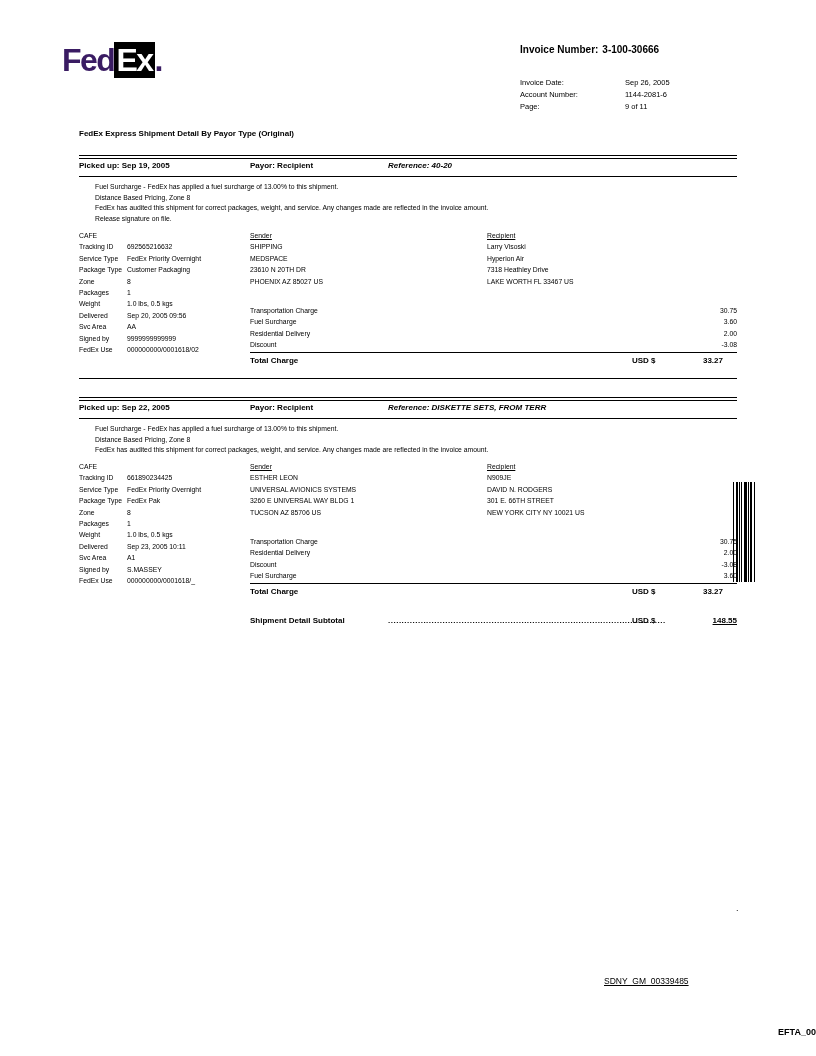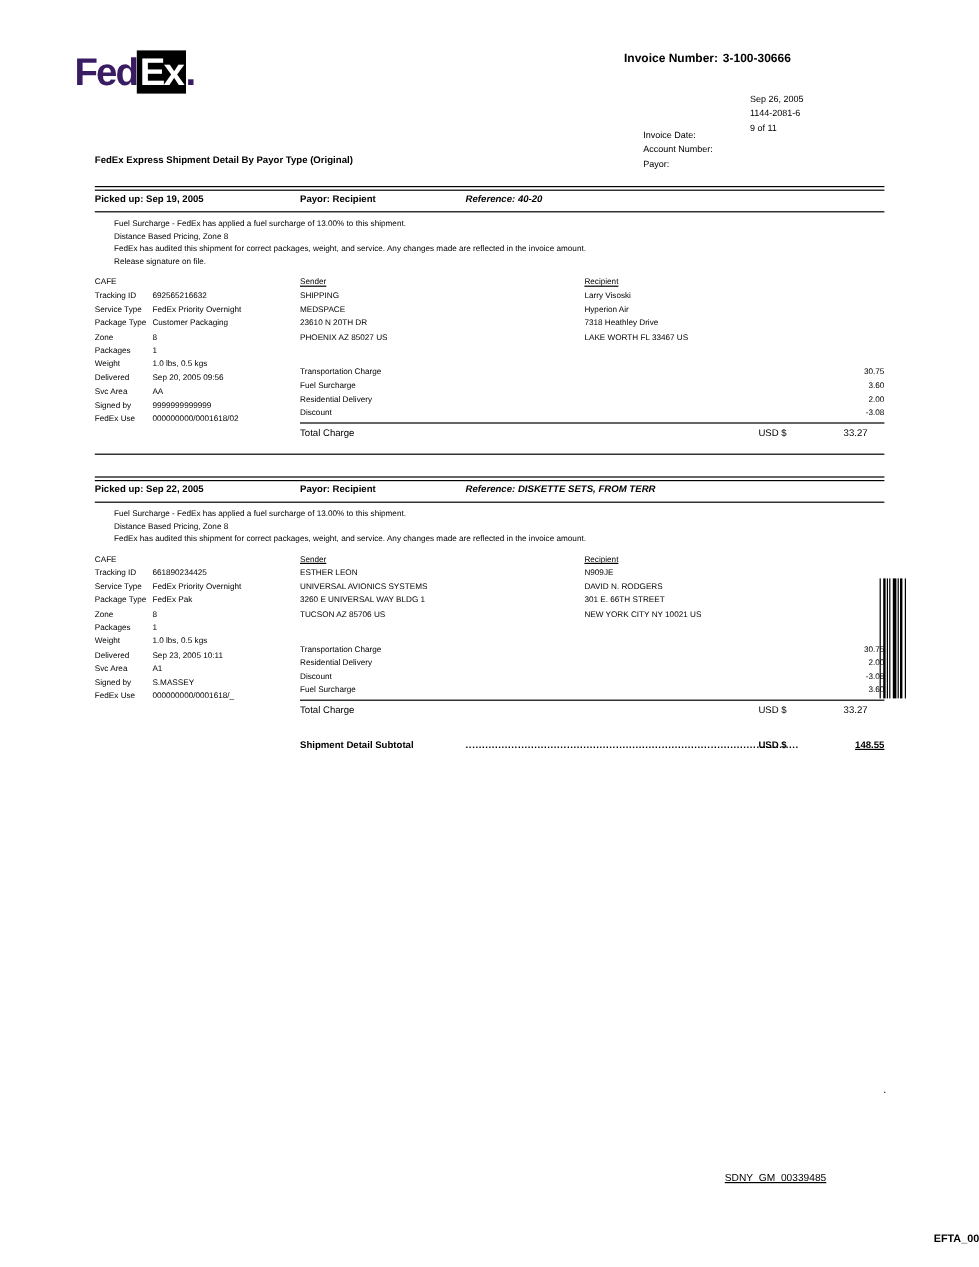--- a/index.html
+++ b/index.html
@@ -55,21 +55,21 @@
     font-size: 10px;
     margin-bottom: 22px;
   }
   .inv-title .num { margin-left: 4px; }
   .inv-row {
     font-size: 7.5px;
     line-height: 12px;
     position: relative;
     height: 12px;
   }
-  .inv-row .lbl { position: absolute; left: 16px; margin-top: 30px; }
+  .inv-row .lbl { position: absolute; left: 0; }
   .inv-row .val { position: absolute; left: 105px; }
 
   
   .sec-title {
     position: absolute;
     left: 79px;
     top: 129px;
     font-weight: bold;
     font-size: 8px;
   }
@@ -139,21 +139,21 @@
   }
   .charges .crow { position: relative; height: 11.4px; }
   .charges .cname { position: absolute; left: 0; }
   .charges .camt { position: absolute; right: 0; text-align: right; }
 
   .total {
     position: absolute;
     left: 250px;
     width: 487px;
     font-size: 8px;
-    font-weight: normal;
+    font-weight: bold;
     height: 12px;
   }
   .total .tname { position: absolute; left: 0; }
   .total .tcur { position: absolute; left: 382px; }
   .total .tamt { position: absolute; right: 14px; }
 
   .totline {
     position: absolute;
     left: 250px;
     width: 487px;
@@ -247,21 +247,21 @@
     </div>
     <div class="inv-row">
       <span class="lbl">Invoice Date:</span>
       <span class="val">Sep 26, 2005</span>
     </div>
     <div class="inv-row">
       <span class="lbl">Account Number:</span>
       <span class="val">1144-2081-6</span>
     </div>
     <div class="inv-row">
-      <span class="lbl">Payor:</span>
+      <span class="lbl">Page:</span>
       <span class="val">9 of 11</span>
     </div>
   </div>
 
   <div class="sec-title">FedEx Express Shipment Detail By Payor Type (Original)</div>
 
   <div class="hr" style="top:155px;"></div>
   <div class="hr" style="top:158px;"></div>
 
   <div class="ship" style="top:161px;">

